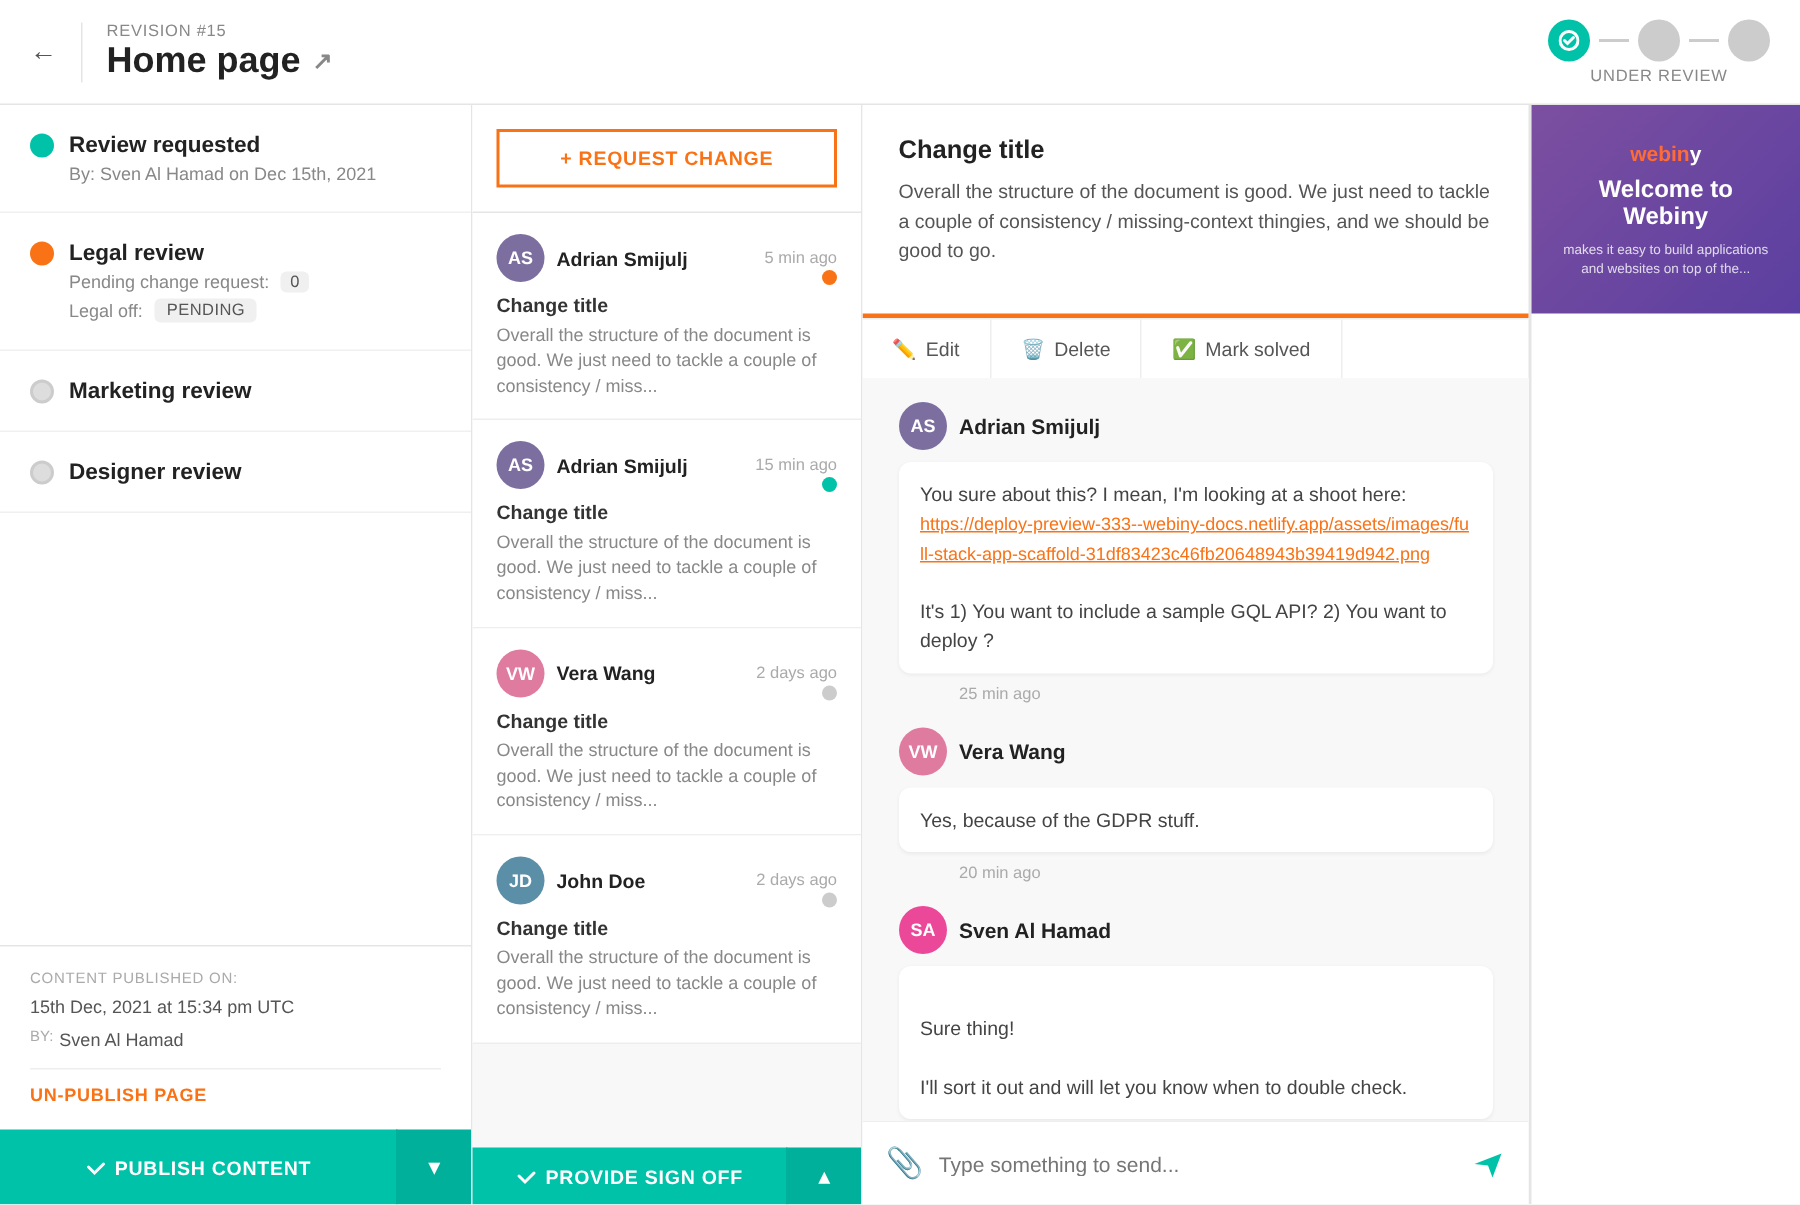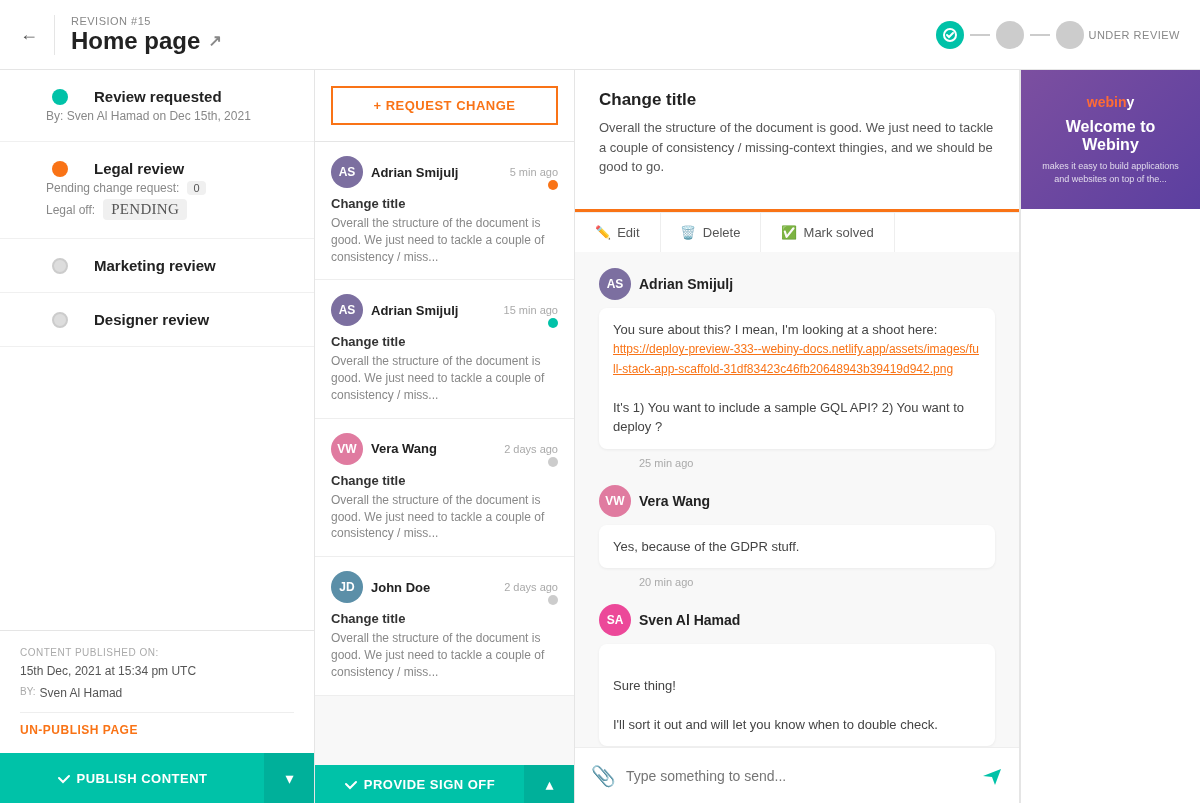--- a/index.html
+++ b/index.html
@@ -6,46 +6,46 @@
     body { font-family: -apple-system, BlinkMacSystemFont, 'Segoe UI', sans-serif; background: #f5f5f5; height: 803px; overflow: hidden; display: flex; flex-direction: column; }
 
     
     .header { display: flex; align-items: center; background: #fff; border-bottom: 1px solid #e5e5e5; padding: 0 20px; height: 70px; flex-shrink: 0; }
     .back-btn { background: none; border: none; cursor: pointer; color: #555; font-size: 18px; margin-right: 16px; display: flex; align-items: center; }
     .header-divider { width: 1px; height: 40px; background: #e5e5e5; margin-right: 16px; }
     .header-meta { display: flex; flex-direction: column; }
     .header-revision { font-size: 11px; color: #888; text-transform: uppercase; letter-spacing: 0.5px; }
     .header-title { font-size: 24px; font-weight: 600; color: #222; display: flex; align-items: center; gap: 8px; }
     .header-title-icon { color: #888; font-size: 16px; }
-    .header-right { margin-left: auto; display: flex; flex-direction: row; align-items: center; gap: 4px; }
+    .header-right { margin-left: auto; display: flex; flex-direction: column; align-items: center; gap: 4px; }
     .header-status-bar { display: flex; align-items: center; gap: 6px; }
     .status-dot { width: 28px; height: 28px; border-radius: 50%; display: flex; align-items: center; justify-content: center; }
     .status-dot.active { background: #00c2a8; }
     .status-dot.inactive { background: #ccc; }
     .status-line { width: 20px; height: 2px; background: #ccc; }
     .status-label { font-size: 11px; color: #888; text-transform: uppercase; letter-spacing: 0.5px; }
 
     
     .main { display: flex; flex: 1; overflow: hidden; }
 
     
     .sidebar { width: 315px; background: #fff; border-right: 1px solid #e5e5e5; display: flex; flex-direction: column; flex-shrink: 0; }
     .sidebar-content { flex: 1; overflow-y: auto; padding: 0; }
 
     .sidebar-item { padding: 18px 20px; border-bottom: 1px solid #f0f0f0; display: flex; flex-direction: column; gap: 4px; cursor: pointer; }
-    .sidebar-item-header { display: flex; align-items: center; gap: 26px; margin-left: 32px; }
+    .sidebar-item-header { display: flex; align-items: center; gap: 10px; }
     .sidebar-dot { width: 16px; height: 16px; border-radius: 50%; flex-shrink: 0; }
     .sidebar-dot.green { background: #00c2a8; }
     .sidebar-dot.orange { background: #f97316; }
     .sidebar-dot.gray { background: #ddd; border: 2px solid #ccc; }
     .sidebar-item-title { font-size: 15px; font-weight: 600; color: #222; }
     .sidebar-item-subtitle { font-size: 12px; color: #888; padding-left: 26px; }
     .sidebar-item-meta { display: flex; align-items: center; gap: 8px; padding-left: 26px; font-size: 12px; color: #888; }
     .pending-badge { background: #f0f0f0; border-radius: 4px; padding: 1px 6px; font-size: 11px; color: #555; font-weight: 500; }
-    .sign-off-badge { background: #f0f0f0; border-radius: 4px; padding: 2px 8px; font-size: 15px; color: #555; font-weight: 500; text-transform: uppercase; letter-spacing: 0.3px; font-family: Liberation Serif, serif; }
+    .sign-off-badge { background: #f0f0f0; border-radius: 4px; padding: 2px 8px; font-size: 11px; color: #555; font-weight: 500; text-transform: uppercase; letter-spacing: 0.3px; }
 
     .sidebar-footer { padding: 16px 20px; border-top: 1px solid #e5e5e5; font-size: 11px; color: #888; }
     .sidebar-footer-title { text-transform: uppercase; letter-spacing: 0.5px; font-size: 10px; color: #aaa; margin-bottom: 6px; }
     .sidebar-footer-value { color: #555; font-size: 12px; margin-bottom: 8px; }
     .sidebar-footer-by { display: flex; gap: 4px; color: #555; font-size: 12px; margin-bottom: 12px; }
     .sidebar-footer-by span:first-child { text-transform: uppercase; font-size: 10px; color: #aaa; }
     .unpublish-btn { color: #f97316; font-size: 12px; font-weight: 600; text-transform: uppercase; letter-spacing: 0.5px; cursor: pointer; background: none; border: none; padding: 0; }
     .sidebar-bottom-btns { display: flex; height: 50px; flex-shrink: 0; }
     .publish-btn { flex: 1; background: #00c2a8; color: #fff; border: none; font-weight: 700; font-size: 13px; text-transform: uppercase; letter-spacing: 0.5px; cursor: pointer; display: flex; align-items: center; justify-content: center; gap: 6px; }
     .publish-btn-arrow { width: 50px; background: #00b09a; color: #fff; border: none; border-left: 1px solid #00b09a; cursor: pointer; display: flex; align-items: center; justify-content: center; font-size: 16px; }

